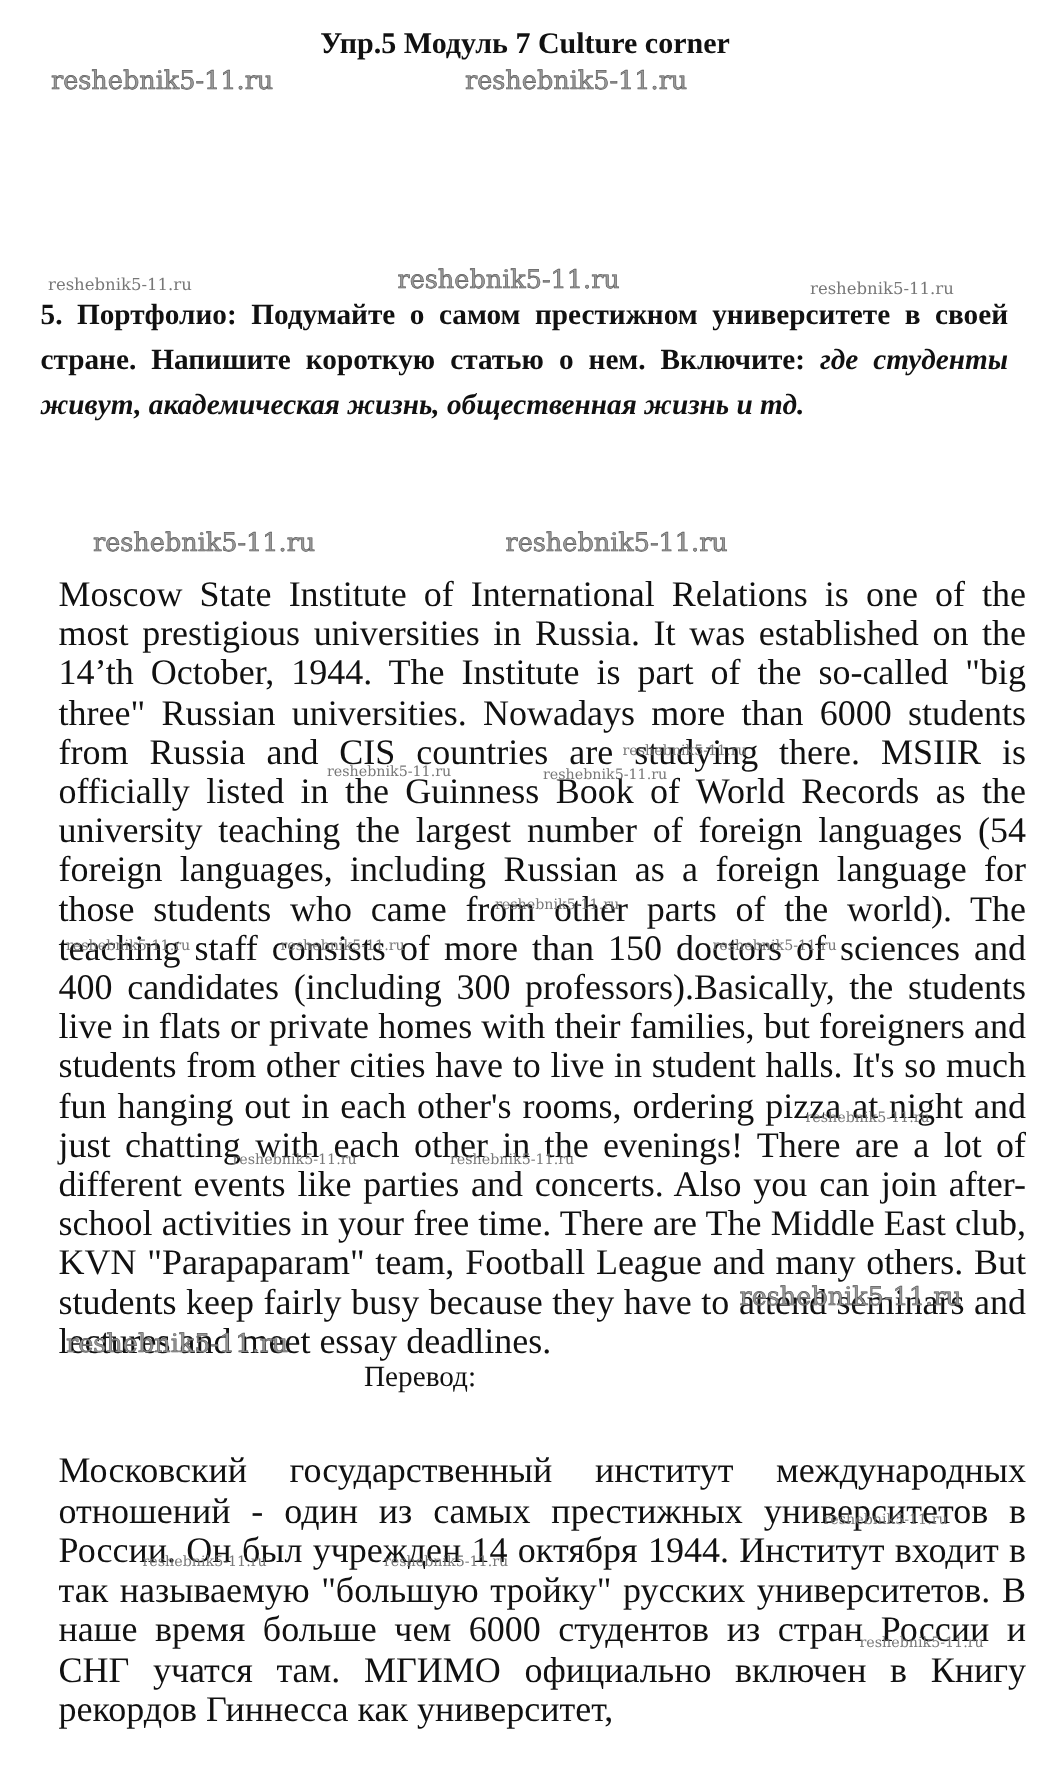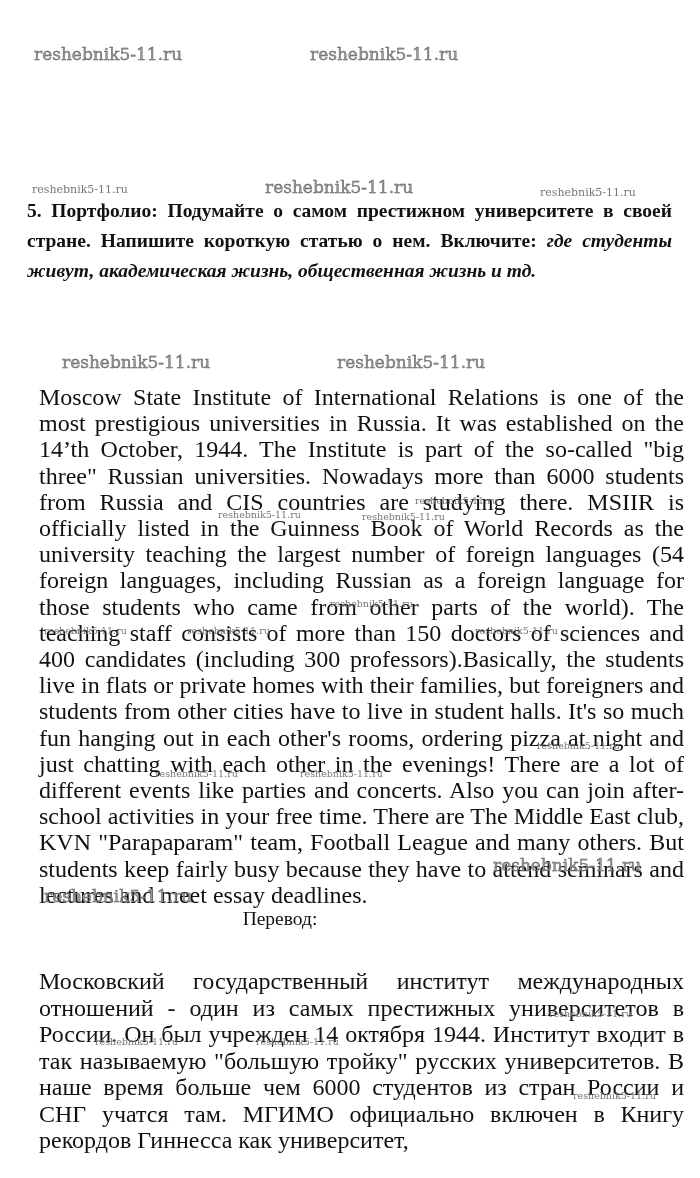--- a/index.html
+++ b/index.html
@@ -13,20 +13,21 @@
   .translation-label { position: absolute; top: 908px; left: 0; width: 560px; text-align: center; font-size: 19.5px; }
   .wm { position: absolute; font-family: "DejaVu Serif", serif; font-weight: normal; color: #8a8a8a; white-space: nowrap; letter-spacing: 0; }
   .wm.big { font-size: 17px; -webkit-text-stroke: 0.4px #555; color: #999; }
   .wm.small { font-size: 9.5px; color: #777; }
 </style>
 </head>
 <body>
 
 <div class="page">
 
+  <div class="title">Упр.5 Модуль 7 Culture corner</div>
 
   <span class="wm big" style="top:44px;left:34px;">reshebnik5-11.ru</span>
   <span class="wm big" style="top:44px;left:310px;">reshebnik5-11.ru</span>
 
 
   <span class="wm small" style="top:183px;left:32px;font-size:11px;">reshebnik5-11.ru</span>
   <span class="wm big" style="top:177px;left:265px;">reshebnik5-11.ru</span>
   <span class="wm small" style="top:186px;left:540px;font-size:11px;">reshebnik5-11.ru</span>
 
   <p class="task" style="top:196px;"><span>5. Портфолио: Подумайте о самом престижном университете в своей стране. Напишите короткую статью о нем. Включите: </span><em>где студенты живут, академическая жизнь, общественная жизнь и тд.</em></p>

